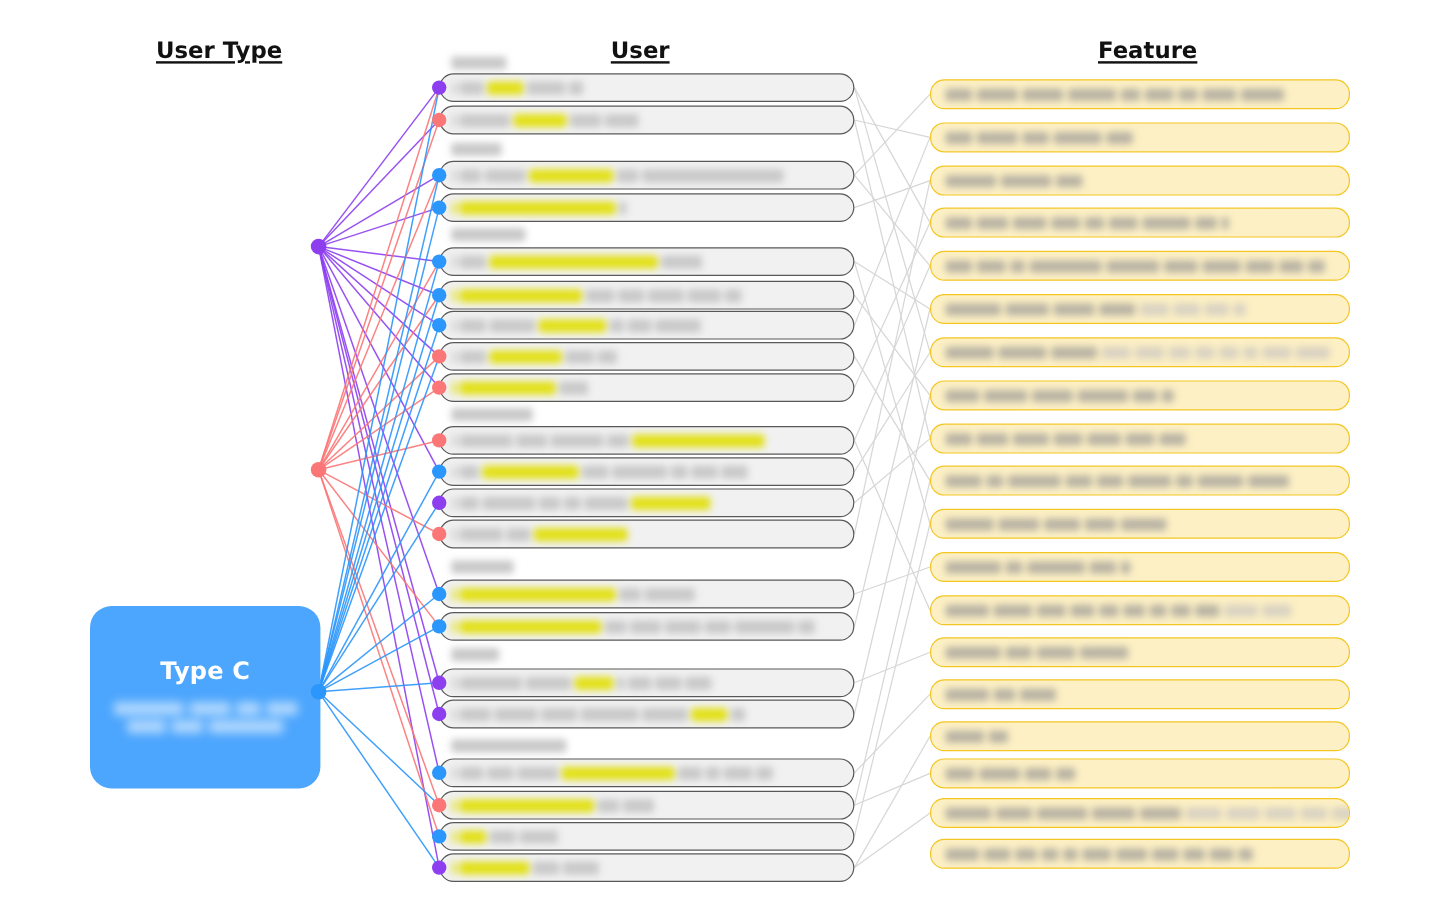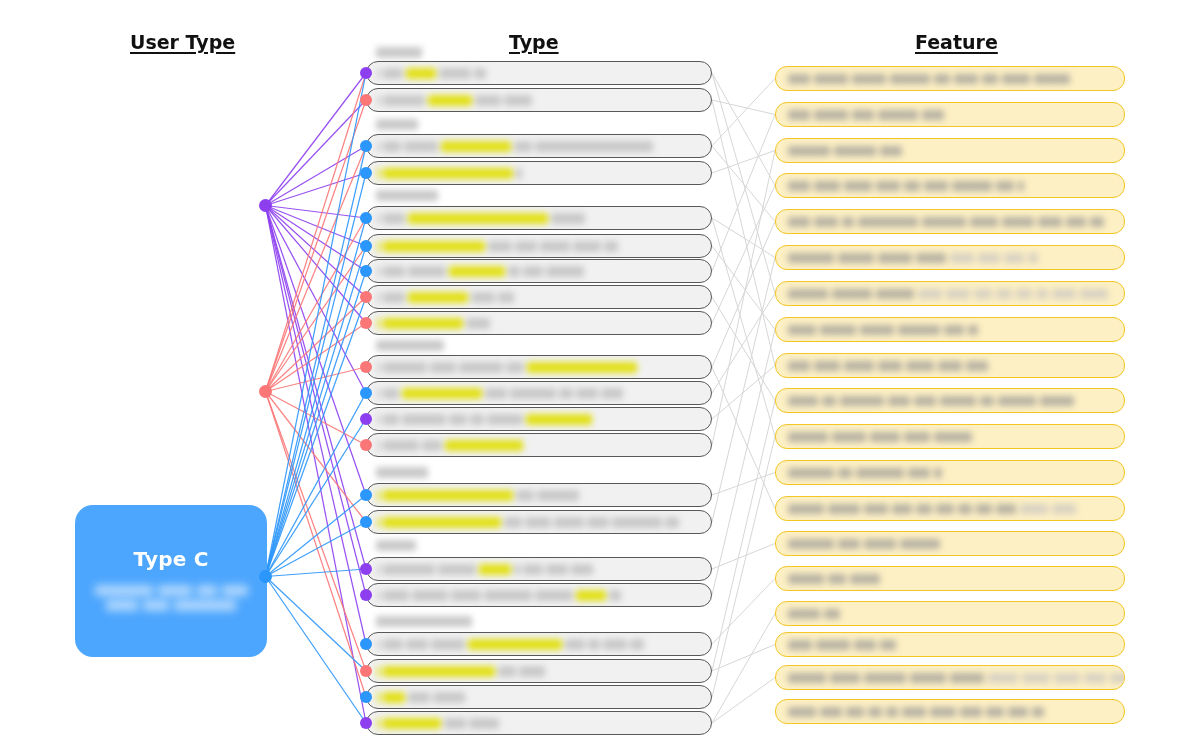--- a/index.html
+++ b/index.html
@@ -280,21 +280,21 @@
         <line x1="265.5" y1="576.5" x2="366" y2="419" stroke="#2b96fb" stroke-width="1.25" opacity="0.9"></line>
         <line x1="265.5" y1="576.5" x2="366" y2="495" stroke="#2b96fb" stroke-width="1.25" opacity="0.9"></line>
         <line x1="265.5" y1="576.5" x2="366" y2="522" stroke="#2b96fb" stroke-width="1.25" opacity="0.9"></line>
         <line x1="265.5" y1="576.5" x2="366" y2="569" stroke="#2b96fb" stroke-width="1.25" opacity="0.9"></line>
         <line x1="265.5" y1="576.5" x2="366" y2="671" stroke="#2b96fb" stroke-width="1.25" opacity="0.9"></line>
         <line x1="265.5" y1="576.5" x2="366" y2="723" stroke="#2b96fb" stroke-width="1.25" opacity="0.9"></line>
       </g>
   </svg>
 
   <div class="col-title" id="title-usertype">User Type</div>
-  <div class="col-title" id="title-needs">Type</div>
+  <div class="col-title" id="title-needs">User</div>
   <div class="col-title" id="title-feature">Feature</div>
 
 
 
   <div class="utype-card" id="utype-c">
     <div class="utype-name">Type C</div>
     <div class="utype-desc" id="desc-c">
         <div style="display: flex; justify-content: center; gap: 5px; margin-bottom: 4px;">
           <span style="display: inline-block; width: 58px; height: 11px; border-radius: 2px; background: rgba(255, 255, 255, 0.55);"></span>
           <span style="display: inline-block; width: 34px; height: 11px; border-radius: 2px; background: rgba(255, 255, 255, 0.55);"></span>

